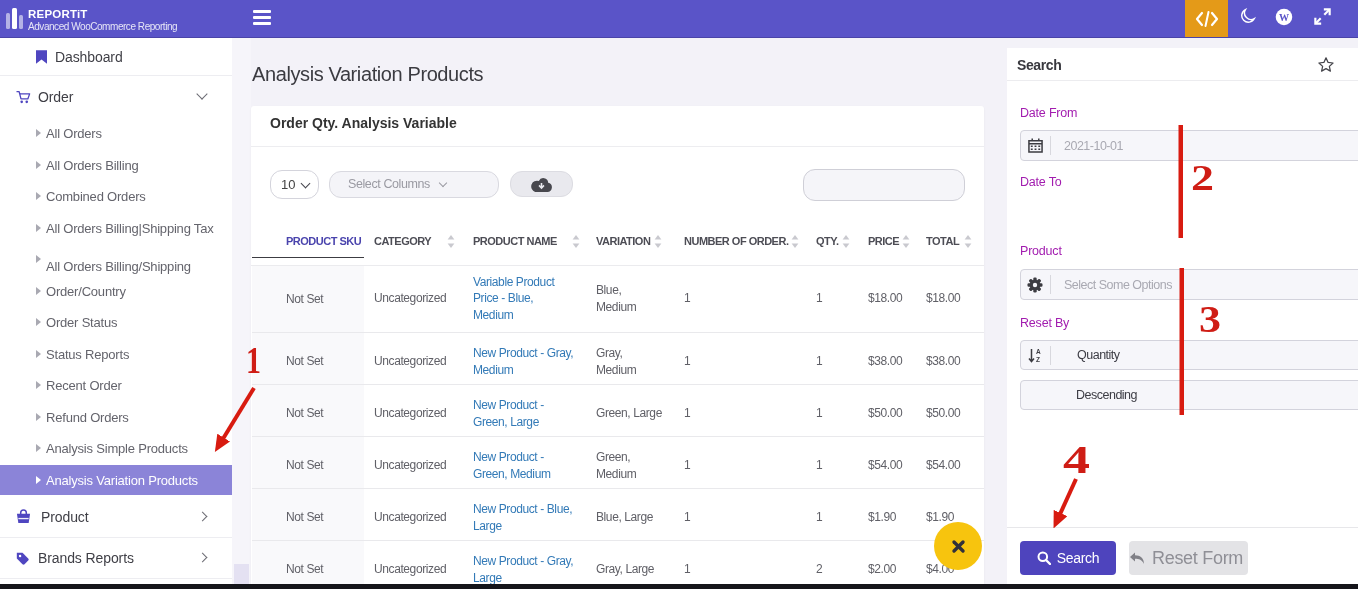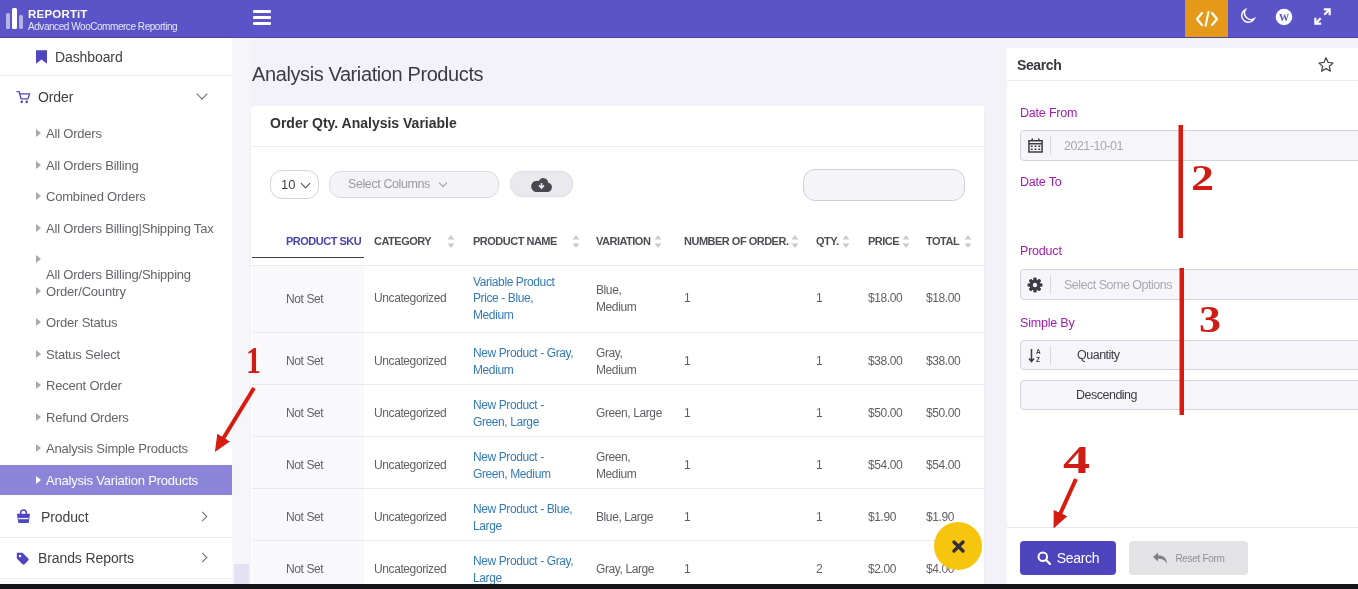--- a/index.html
+++ b/index.html
@@ -65,21 +65,21 @@
   #panel-h { position:absolute; left:10px; top:9px; font-size:14px; letter-spacing:-0.4px; font-weight:bold; color:#38383e; }
   .plabel { position:absolute; left:13px; font-size:12.5px; letter-spacing:-0.2px; color:#a21caf; }
   .pinput { position:absolute; left:13px; width:379px; height:31px; background:#f6f6fa; border:1px solid #d3d3dc; border-radius:4px; display:flex; align-items:center; }
   .isep { width:1px; height:19px; background:#d8d8de; margin-left:7px; }
   .ph { color:#a9a9b2; font-size:12.5px; letter-spacing:-0.5px; margin-left:13px; }
   .pico { margin-left:6px; width:16px; display:flex; justify-content:center; }
   .selchev { position:absolute; right:16px; width:8px; height:8px; border-right:1.8px solid #52525a; border-bottom:1.8px solid #52525a; transform:rotate(45deg); top:10px; }
   .ptext { color:#3c3c44; font-size:12.5px; letter-spacing:-0.5px; margin-left:26px; }
   #pfoot-div { position:absolute; left:0; top:479px; width:351px; border-top:1px solid #e7e7ea; }
   #btn-search { position:absolute; left:13px; top:493px; width:96px; height:34px; background:#4e44bd; border-radius:4px; color:#fff; font-size:14px; letter-spacing:-0.3px; display:flex; align-items:center; justify-content:center; }
-  #btn-reset { position:absolute; left:122px; top:493px; width:119px; height:34px; background:#e3e3e6; border-radius:4px; color:#8f8f96; font-size:10px; letter-spacing:-0.3px; display:flex; align-items:center; justify-content:center; }
+  #btn-reset { position:absolute; left:122px; top:493px; width:119px; height:34px; background:#e3e3e6; border-radius:4px; color:#8f8f96; font-size:18px; letter-spacing:-0.3px; display:flex; align-items:center; }
 
   
   #fab { left:934px; top:522px; width:48px; height:48px; border-radius:50%; background:#f7c40e; display:flex; align-items:center; justify-content:center; z-index:5; }
 
   #bottombar { left:0; top:584px; width:1358px; height:5px; background:#15151a; z-index:9; }
   #redsvg { left:0; top:0; width:1358px; height:589px; z-index:8; pointer-events:none; }
 </style>
 </head>
 <body>
 
@@ -145,27 +145,27 @@
 </div>
 <div class="tri" style="top:129px"></div>
 <div class="sb-sub" style="top:123px">All Orders</div>
 <div class="tri" style="top:161px"></div>
 <div class="sb-sub" style="top:155px">All Orders Billing</div>
 <div class="tri" style="top:192px"></div>
 <div class="sb-sub" style="top:186px">Combined Orders</div>
 <div class="tri" style="top:224px"></div>
 <div class="sb-sub" style="top:218px">All Orders Billing|Shipping Tax</div>
 <div class="tri" style="top:255px"></div>
-<div class="sb-sub" style="top:264px">All Orders Billing/Shipping</div>
+<div class="sb-sub" style="top:256px">All Orders Billing/Shipping</div>
 <div class="tri" style="top:287px"></div>
 <div class="sb-sub" style="top:281px">Order/Country</div>
 <div class="tri" style="top:318px"></div>
 <div class="sb-sub" style="top:312px">Order Status</div>
 <div class="tri" style="top:350px"></div>
-<div class="sb-sub" style="top:344px">Status Select</div>
+<div class="sb-sub" style="top:344px">Status Reports</div>
 <div class="tri" style="top:381px"></div>
 <div class="sb-sub" style="top:375px">Recent Order</div>
 <div class="tri" style="top:413px"></div>
 <div class="sb-sub" style="top:407px">Refund Orders</div>
 <div class="tri" style="top:444px"></div>
 <div class="sb-sub" style="top:438px">Analysis Simple Products</div>
 <div class="abs" id="active-item">
     <span class="tri tri-w" style="top:11px; position:absolute;"></span>
     <span style="margin-left:46px">Analysis Variation Products</span>
   </div>
@@ -358,21 +358,21 @@
             <rect x="6.3" y="0.5" width="3.4" height="15" rx="1.2" transform="rotate(135 8 8)"></rect>
             <circle cx="8" cy="8" r="5.3"></circle>
           </g>
       <circle cx="8" cy="8" r="2.2" fill="#f6f6fa"></circle>
     </svg>
       </span>
     <span class="isep"></span>
       <span class="ph">Select Some Options</span>
   </div>
 
-  <div class="plabel" style="top:268px">Simple By</div>
+  <div class="plabel" style="top:268px">Reset By</div>
   <div class="pinput" style="top:332px; height:30px;">
     <span class="ptext" style="margin-left:55px;">Descending</span>
     <span class="selchev"></span>
   </div>
   <div class="pinput" style="top:292px; height:30px;">
     <span class="pico">
         <svg width="14" height="15" viewBox="0 0 14 15">
       <path d="M3.5 1 V13 M1 10.5 L3.5 13.5 L6 10.5" fill="none" stroke="#3c3c42" stroke-width="1.5"></path>
       <text x="8" y="6" font-size="6.5" font-weight="bold" fill="#3c3c42" font-family="Liberation Sans">A</text>
       <text x="8" y="14" font-size="6.5" font-weight="bold" fill="#3c3c42" font-family="Liberation Sans">Z</text>

